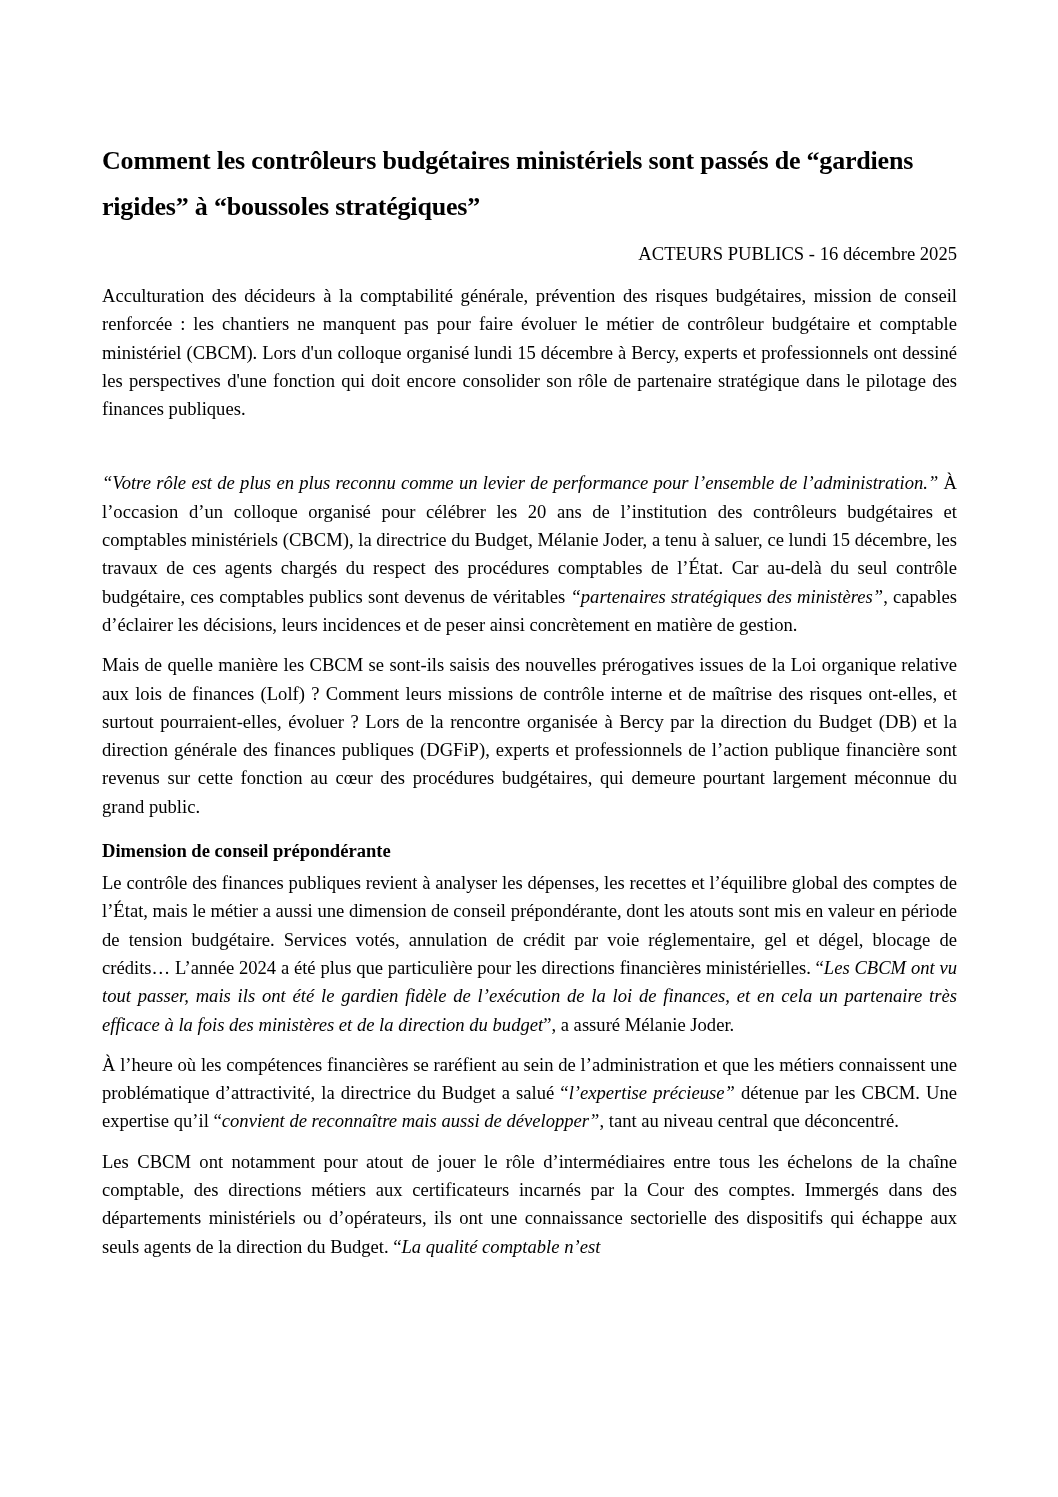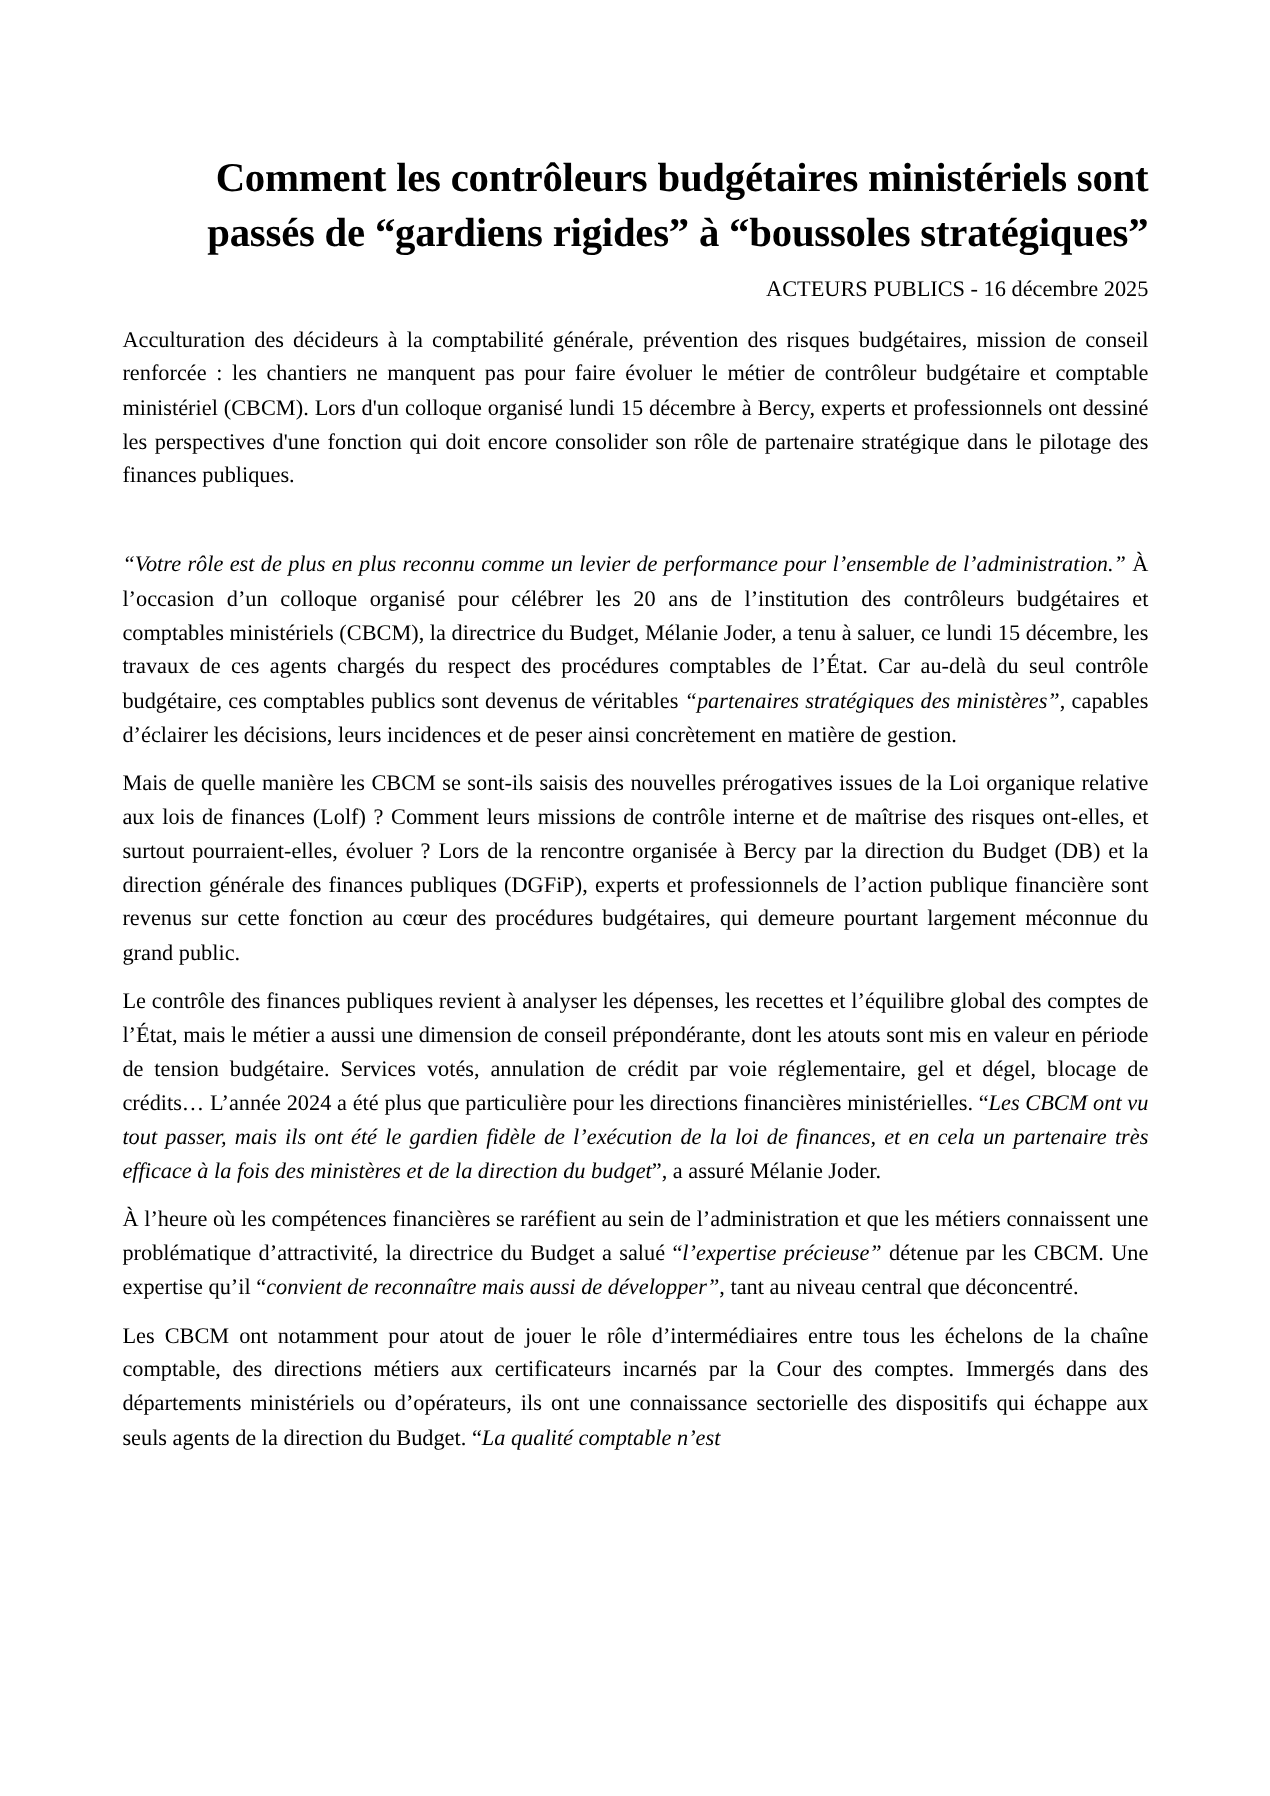--- a/index.html
+++ b/index.html
@@ -3,22 +3,22 @@
   <meta charset="utf-8">
   <style>
     html, body { margin: 0; padding: 0; background: #ffffff; }
     body { width: 1058px; height: 1497px; overflow: hidden; position: relative; }
     .page {
       position: absolute; left: 102px; top: 126px; width: 855px;
       font-family: "Liberation Serif", serif; color: #000;
     }
     h1 {
       font-family: "Liberation Serif", serif;
-      font-weight: bold; font-size: 34px; line-height: 46px;
-      text-align: right; margin: 0 0 10px 0; letter-spacing: -0.2px;
+      font-weight: bold; font-size: 26px; line-height: 46px;
+      text-align: left; margin: 12px 0 10px 0; letter-spacing: -0.2px;
     }
     .byline { font-size: 18.6px; line-height: 28px; margin: 0 0 14px 0; text-align: right; }
     p {
       font-size: 18.6px; line-height: 28.3px; text-align: justify;
       margin: 0 0 12px 0;
     }
     p.lead { margin-bottom: 46px; }
     h2 { font-size: 18.6px; font-weight: bold; line-height: 28px; margin: 16px 0 4px 0; }
     em { font-style: italic; }
   </style>
@@ -28,19 +28,20 @@
 <div class="page">
   <h1>Comment les contrôleurs budgétaires ministériels sont passés de “gardiens rigides” à “boussoles stratégiques”</h1>
   <div class="byline">ACTEURS PUBLICS - 16 décembre 2025</div>
 
   <p class="lead">Acculturation des décideurs à la comptabilité générale, prévention des risques budgétaires, mission de conseil renforcée : les chantiers ne manquent pas pour faire évoluer le métier de contrôleur budgétaire et comptable ministériel (CBCM). Lors d'un colloque organisé lundi 15 décembre à Bercy, experts et professionnels ont dessiné les perspectives d'une fonction qui doit encore consolider son rôle de partenaire stratégique dans le pilotage des finances publiques.</p>
 
   <p><em>“Votre rôle est de plus en plus reconnu comme un levier de performance pour l’ensemble de l’administration.”</em><span> À l’occasion d’un colloque organisé pour célébrer les 20 ans de l’institution des contrôleurs budgétaires et comptables ministériels (CBCM), la directrice du Budget, Mélanie Joder, a tenu à saluer, ce lundi 15 décembre, les travaux de ces agents chargés du respect des procédures comptables de l’État. Car au-delà du seul contrôle budgétaire, ces comptables publics sont devenus de véritables </span><em>“partenaires stratégiques des ministères”</em><span>, capables d’éclairer les décisions, leurs incidences et de peser ainsi concrètement en matière de gestion.</span></p>
 
   <p>Mais de quelle manière les CBCM se sont-ils saisis des nouvelles prérogatives issues de la Loi organique relative aux lois de finances (Lolf) ? Comment leurs missions de contrôle interne et de maîtrise des risques ont-elles, et surtout pourraient-elles, évoluer ? Lors de la rencontre organisée à Bercy par la direction du Budget (DB) et la direction générale des finances publiques (DGFiP), experts et professionnels de l’action publique financière sont revenus sur cette fonction au cœur des procédures budgétaires, qui demeure pourtant largement méconnue du grand public.</p>
 
+  <h2>Dimension de conseil prépondérante</h2>
 
   <p><span>Le contrôle des finances publiques revient à analyser les dépenses, les recettes et l’équilibre global des comptes de l’État, mais le métier a aussi une dimension de conseil prépondérante, dont les atouts sont mis en valeur en période de tension budgétaire. Services votés, annulation de crédit par voie réglementaire, gel et dégel, blocage de crédits… L’année 2024 a été plus que particulière pour les directions financières ministérielles. “</span><em>Les CBCM ont vu tout passer, mais ils ont été le gardien fidèle de l’exécution de la loi de finances, et en cela un partenaire très efficace à la fois des ministères et de la direction du budget</em><span>”, a assuré Mélanie Joder.</span></p>
 
   <p><span>À l’heure où les compétences financières se raréfient au sein de l’administration et que les métiers connaissent une problématique d’attractivité, la directrice du Budget a salué “</span><em>l’expertise précieuse”</em><span> détenue par les CBCM. Une expertise qu’il “</span><em>convient de reconnaître mais aussi de développer”</em><span>, tant au niveau central que déconcentré.</span></p>
 
   <p><span>Les CBCM ont notamment pour atout de jouer le rôle d’intermédiaires entre tous les échelons de la chaîne comptable, des directions métiers aux certificateurs incarnés par la Cour des comptes. Immergés dans des départements ministériels ou d’opérateurs, ils ont une connaissance sectorielle des dispositifs qui échappe aux seuls agents de la direction du Budget. “</span><em>La qualité comptable n’est</em></p>
 </div>
 
 </body></html>

